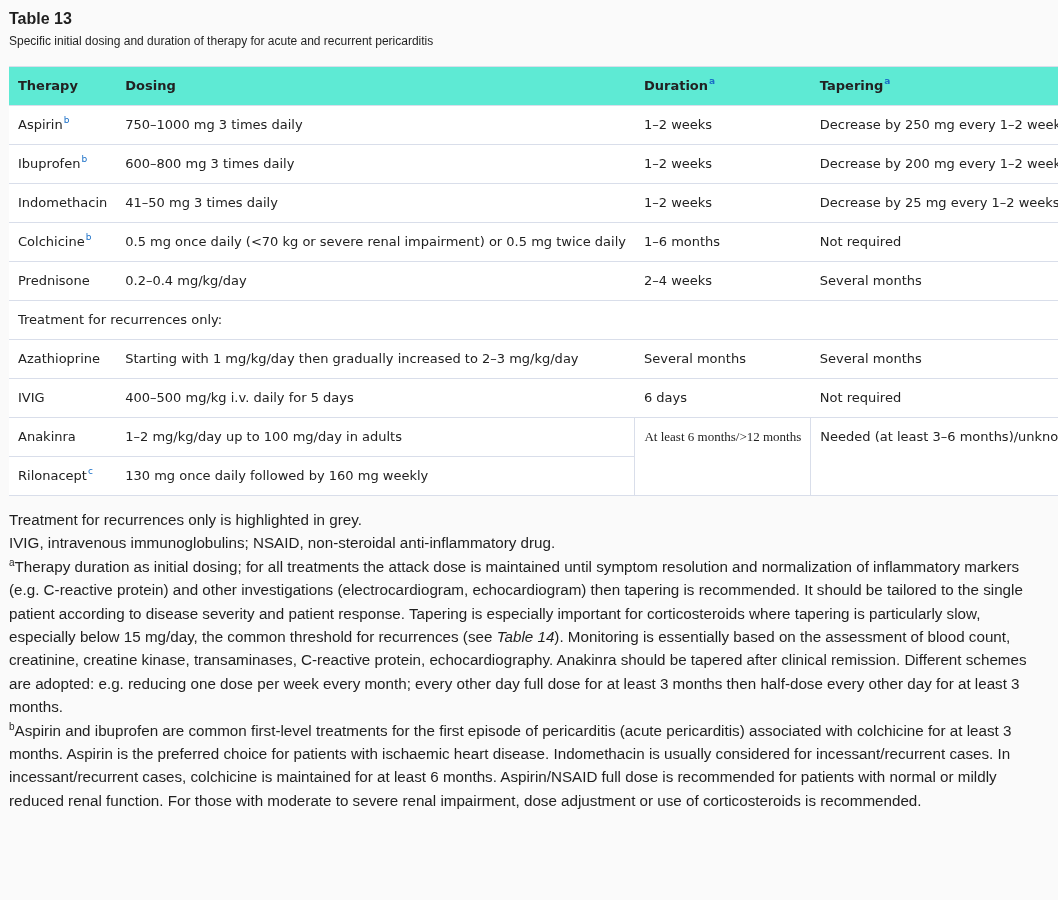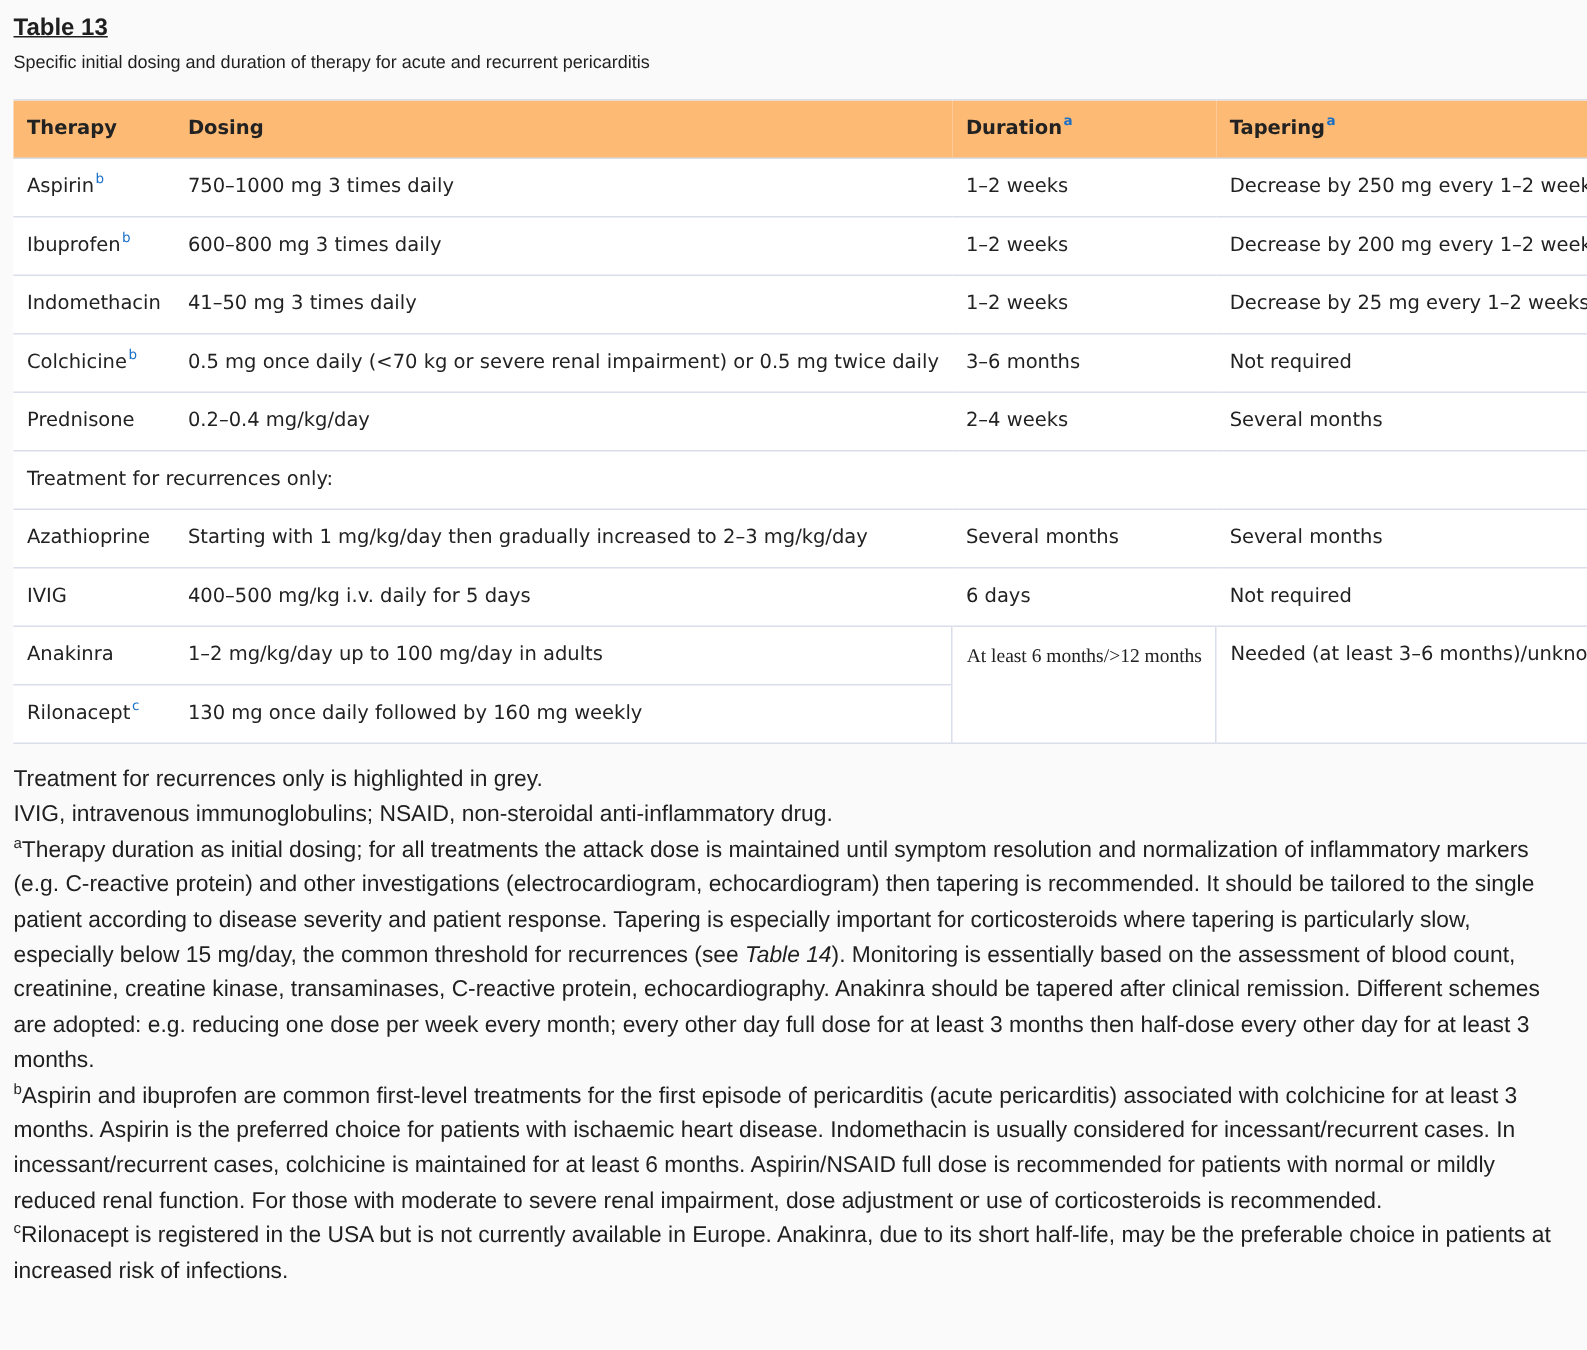--- a/index.html
+++ b/index.html
@@ -3,33 +3,33 @@
 <meta charset="utf-8">
 <style>
   html, body { margin: 0; padding: 0; }
   body {
     width: 1058px; height: 900px; overflow: hidden;
     background: #fafafa;
     font-family: "Liberation Sans", "DejaVu Sans", sans-serif;
     color: #1f1f1f;
   }
   .wrap { padding: 8px 9px 0 9px; }
-  .tbl-label { font-weight: bold; font-size: 16px; line-height: 22px; margin: 0; text-decoration: underline; }
+  .tbl-label { font-weight: bold; font-size: 16px; line-height: 22px; margin: 0; }
   .tbl-caption { font-size: 12px; line-height: 22px; margin: 0 0 14px 0; }
   table.data {
     width: 1036px; border-collapse: collapse; background: #ffffff;
     font-family: "DejaVu Sans", "Liberation Sans", sans-serif;
     font-size: 13px; color: #222;
   }
   table.data th, table.data td {
     border-top: 1px solid #d9deea; border-bottom: 1px solid #d9deea;
     text-align: left; vertical-align: top; padding: 11px 9px 11px 9px;
     height: 16px; line-height: 16px; white-space: nowrap;
   }
-  table.data thead th { background: #fdba74; font-weight: bold; }
+  table.data thead th { background: #5eead4; font-weight: bold; }
   table.data td.vl { border-left: 1px solid #d9deea; font-family: Liberation Serif, serif; }
   table.data td.vr { border-right: 1px solid #d9deea; }
   sup.fn { color: #1a6fc7; font-size: 9px; vertical-align: 6px; line-height: 0; margin-left: 1px; }
   sup.fn2 { color: #1f1f1f; font-size: 10px; vertical-align: 6px; line-height: 0; }
   .notes { margin-top: 12px; font-size: 15.2px; line-height: 23.4px; color: #1f1f1f; }
   .notes p { margin: 0; }
   .notes em { font-style: italic; }
 </style>
 </head>
 <body>
@@ -68,21 +68,21 @@
       </tr>
       <tr>
         <td>Indomethacin</td>
         <td>41–50 mg 3 times daily</td>
         <td>1–2 weeks</td>
         <td>Decrease by 25 mg every 1–2 weeks</td>
       </tr>
       <tr>
         <td><span>Colchicine</span><sup class="fn">b</sup></td>
         <td>0.5 mg once daily (&lt;70 kg or severe renal impairment) or 0.5 mg twice daily</td>
-        <td>3–6 months</td>
+        <td>1–6 months</td>
         <td>Not required</td>
       </tr>
       <tr>
         <td>Prednisone</td>
         <td>0.2–0.4 mg/kg/day</td>
         <td>2–4 weeks</td>
         <td>Several months</td>
       </tr>
       <tr>
         <td colspan="4">Treatment for recurrences only:</td>
@@ -110,15 +110,14 @@
         <td>130 mg once daily followed by 160 mg weekly</td>
       </tr>
     </tbody>
   </table>
 
   <div class="notes">
     <p>Treatment for recurrences only is highlighted in grey.</p>
     <p>IVIG, intravenous immunoglobulins; NSAID, non-steroidal anti-inflammatory drug.</p>
     <p><sup class="fn2">a</sup><span>Therapy duration as initial dosing; for all treatments the attack dose is maintained until symptom resolution and normalization of inflammatory markers (e.g. C-reactive protein) and other investigations (electrocardiogram, echocardiogram) then tapering is recommended. It should be tailored to the single patient according to disease severity and patient response. Tapering is especially important for corticosteroids where tapering is particularly slow, especially below 15 mg/day, the common threshold for recurrences (see </span><em>Table 14</em><span>). Monitoring is essentially based on the assessment of blood count, creatinine, creatine kinase, transaminases, C-reactive protein, echocardiography. Anakinra should be tapered after clinical remission. Different schemes are adopted: e.g. reducing one dose per week every month; every other day full dose for at least 3 months then half-dose every other day for at least 3 months.</span></p>
     <p><sup class="fn2">b</sup><span>Aspirin and ibuprofen are common first-level treatments for the first episode of pericarditis (acute pericarditis) associated with colchicine for at least 3 months. Aspirin is the preferred choice for patients with ischaemic heart disease. Indomethacin is usually considered for incessant/recurrent cases. In incessant/recurrent cases, colchicine is maintained for at least 6 months. Aspirin/NSAID full dose is recommended for patients with normal or mildly reduced renal function. For those with moderate to severe renal impairment, dose adjustment or use of corticosteroids is recommended.</span></p>
-    <p><sup class="fn2">c</sup><span>Rilonacept is registered in the USA but is not currently available in Europe. Anakinra, due to its short half-life, may be the preferable choice in patients at increased risk of infections.</span></p>
   </div>
 </div>
 
 </body></html>

